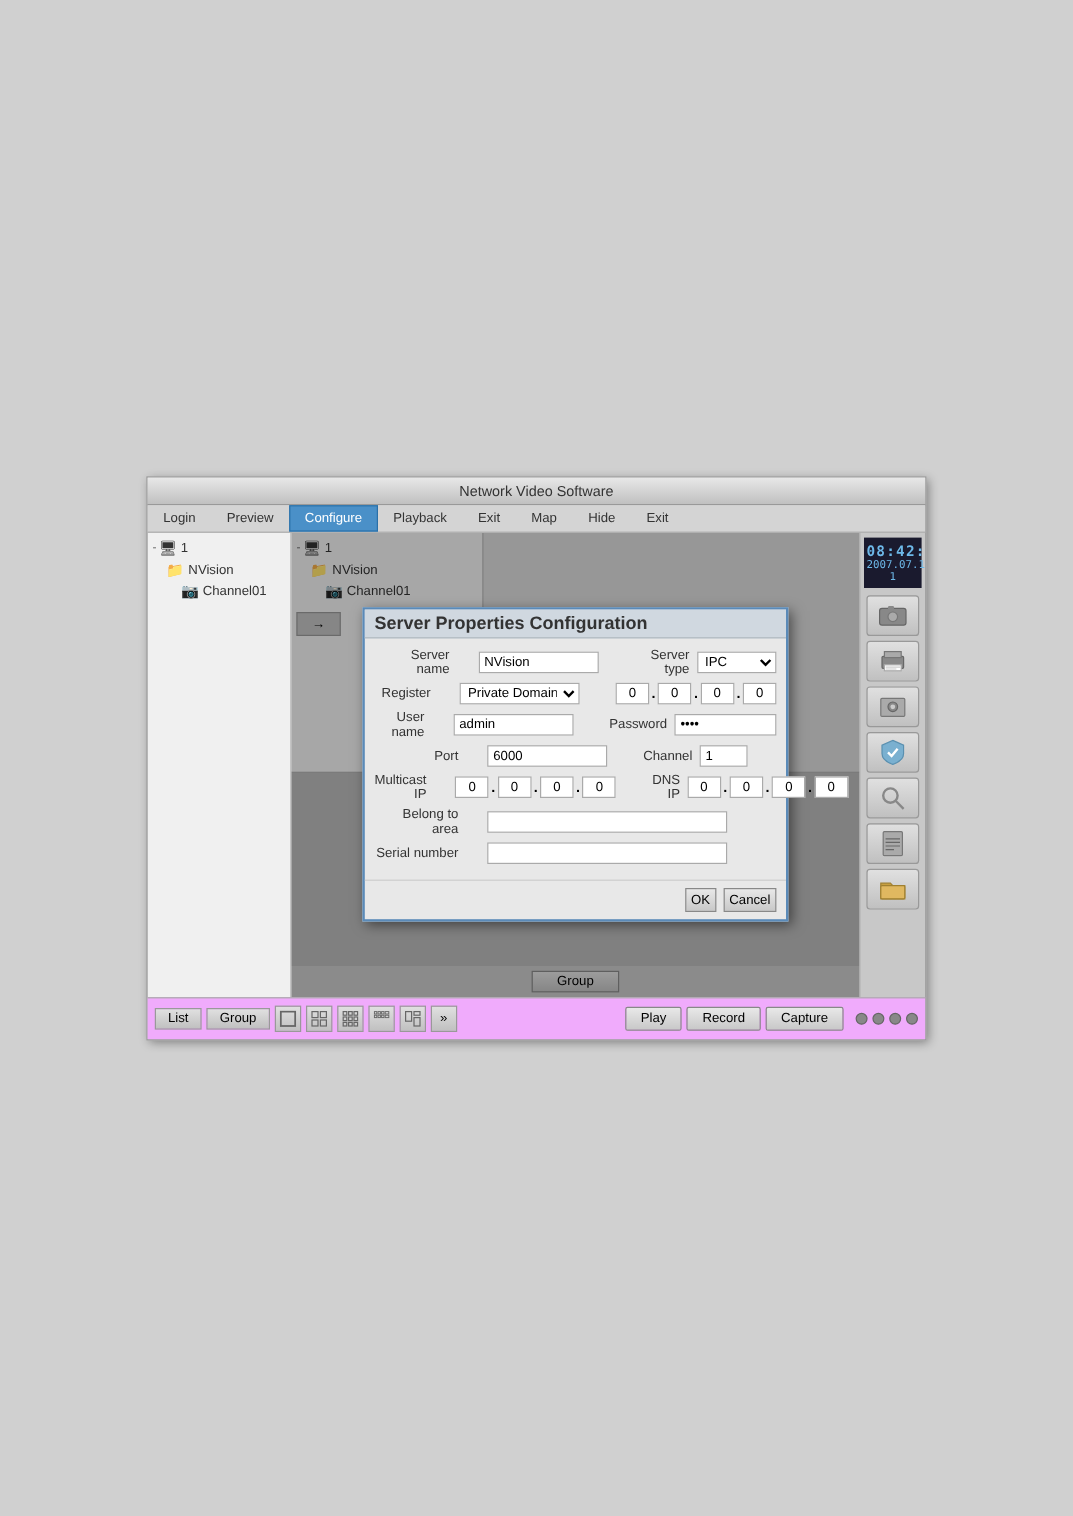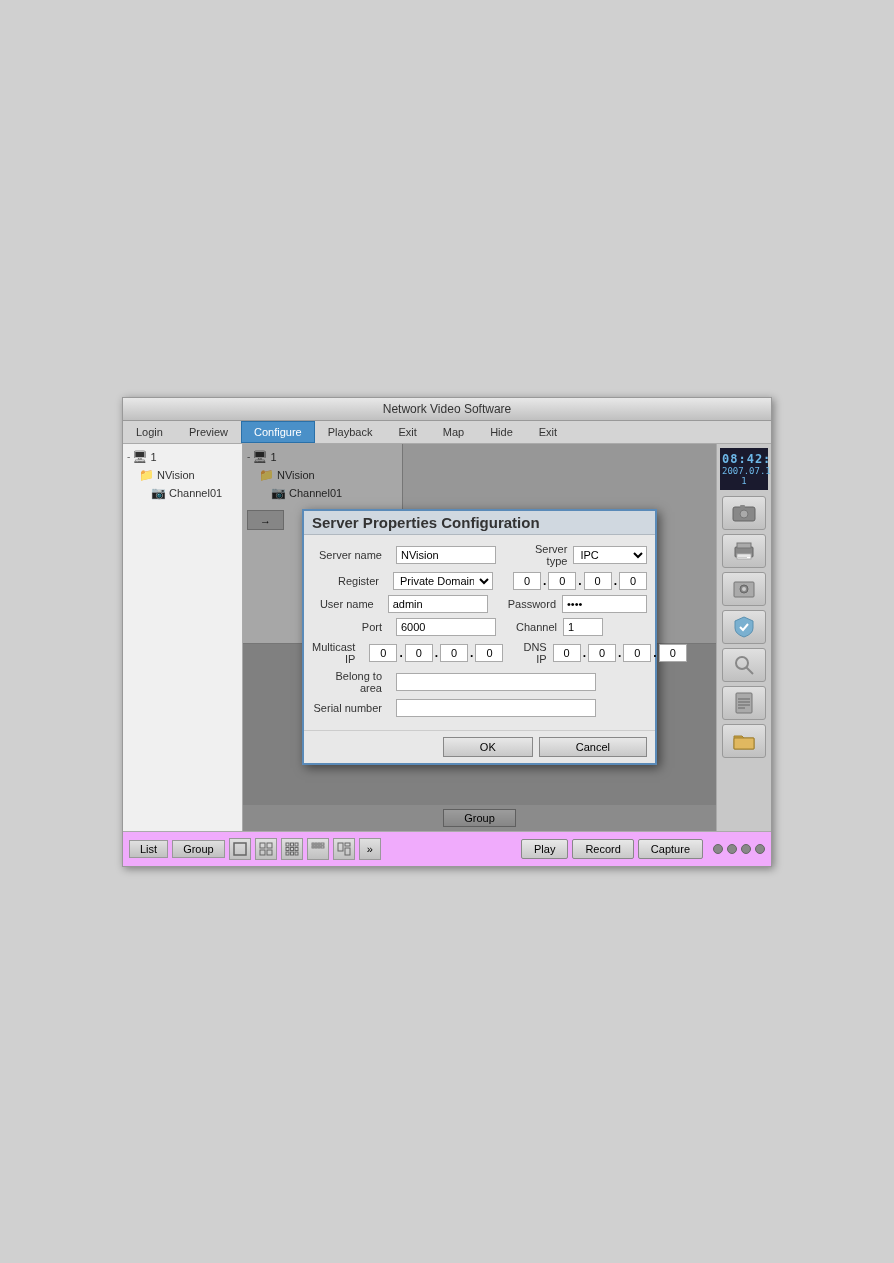--- a/index.html
+++ b/index.html
@@ -299,21 +299,21 @@
     }
 
     .modal-content {
       padding: 8px;
     }
 
     .form-row {
       display: flex;
       align-items: center;
       margin-bottom: 5px;
-      gap: 14px;
+      gap: 24px;
     }
 
     .form-label {
       width: 70px;
       font-size: 11px;
       color: #333;
       text-align: right;
     }
 
     .form-input {
@@ -367,21 +367,21 @@
 
     .modal-footer {
       display: flex;
       justify-content: flex-end;
       padding: 6px 8px;
       gap: 6px;
       border-top: 1px solid #ccc;
     }
 
     .modal-btn {
-      padding: 3px 36px;
+      padding: 3px 4px;
       font-size: 11px;
       cursor: pointer;
       border: 1px solid #888;
       background: linear-gradient(to bottom, #e8e8e8, #c8c8c8);
     }
 
     
     .group-btn-row {
       display: flex;
       justify-content: center;

